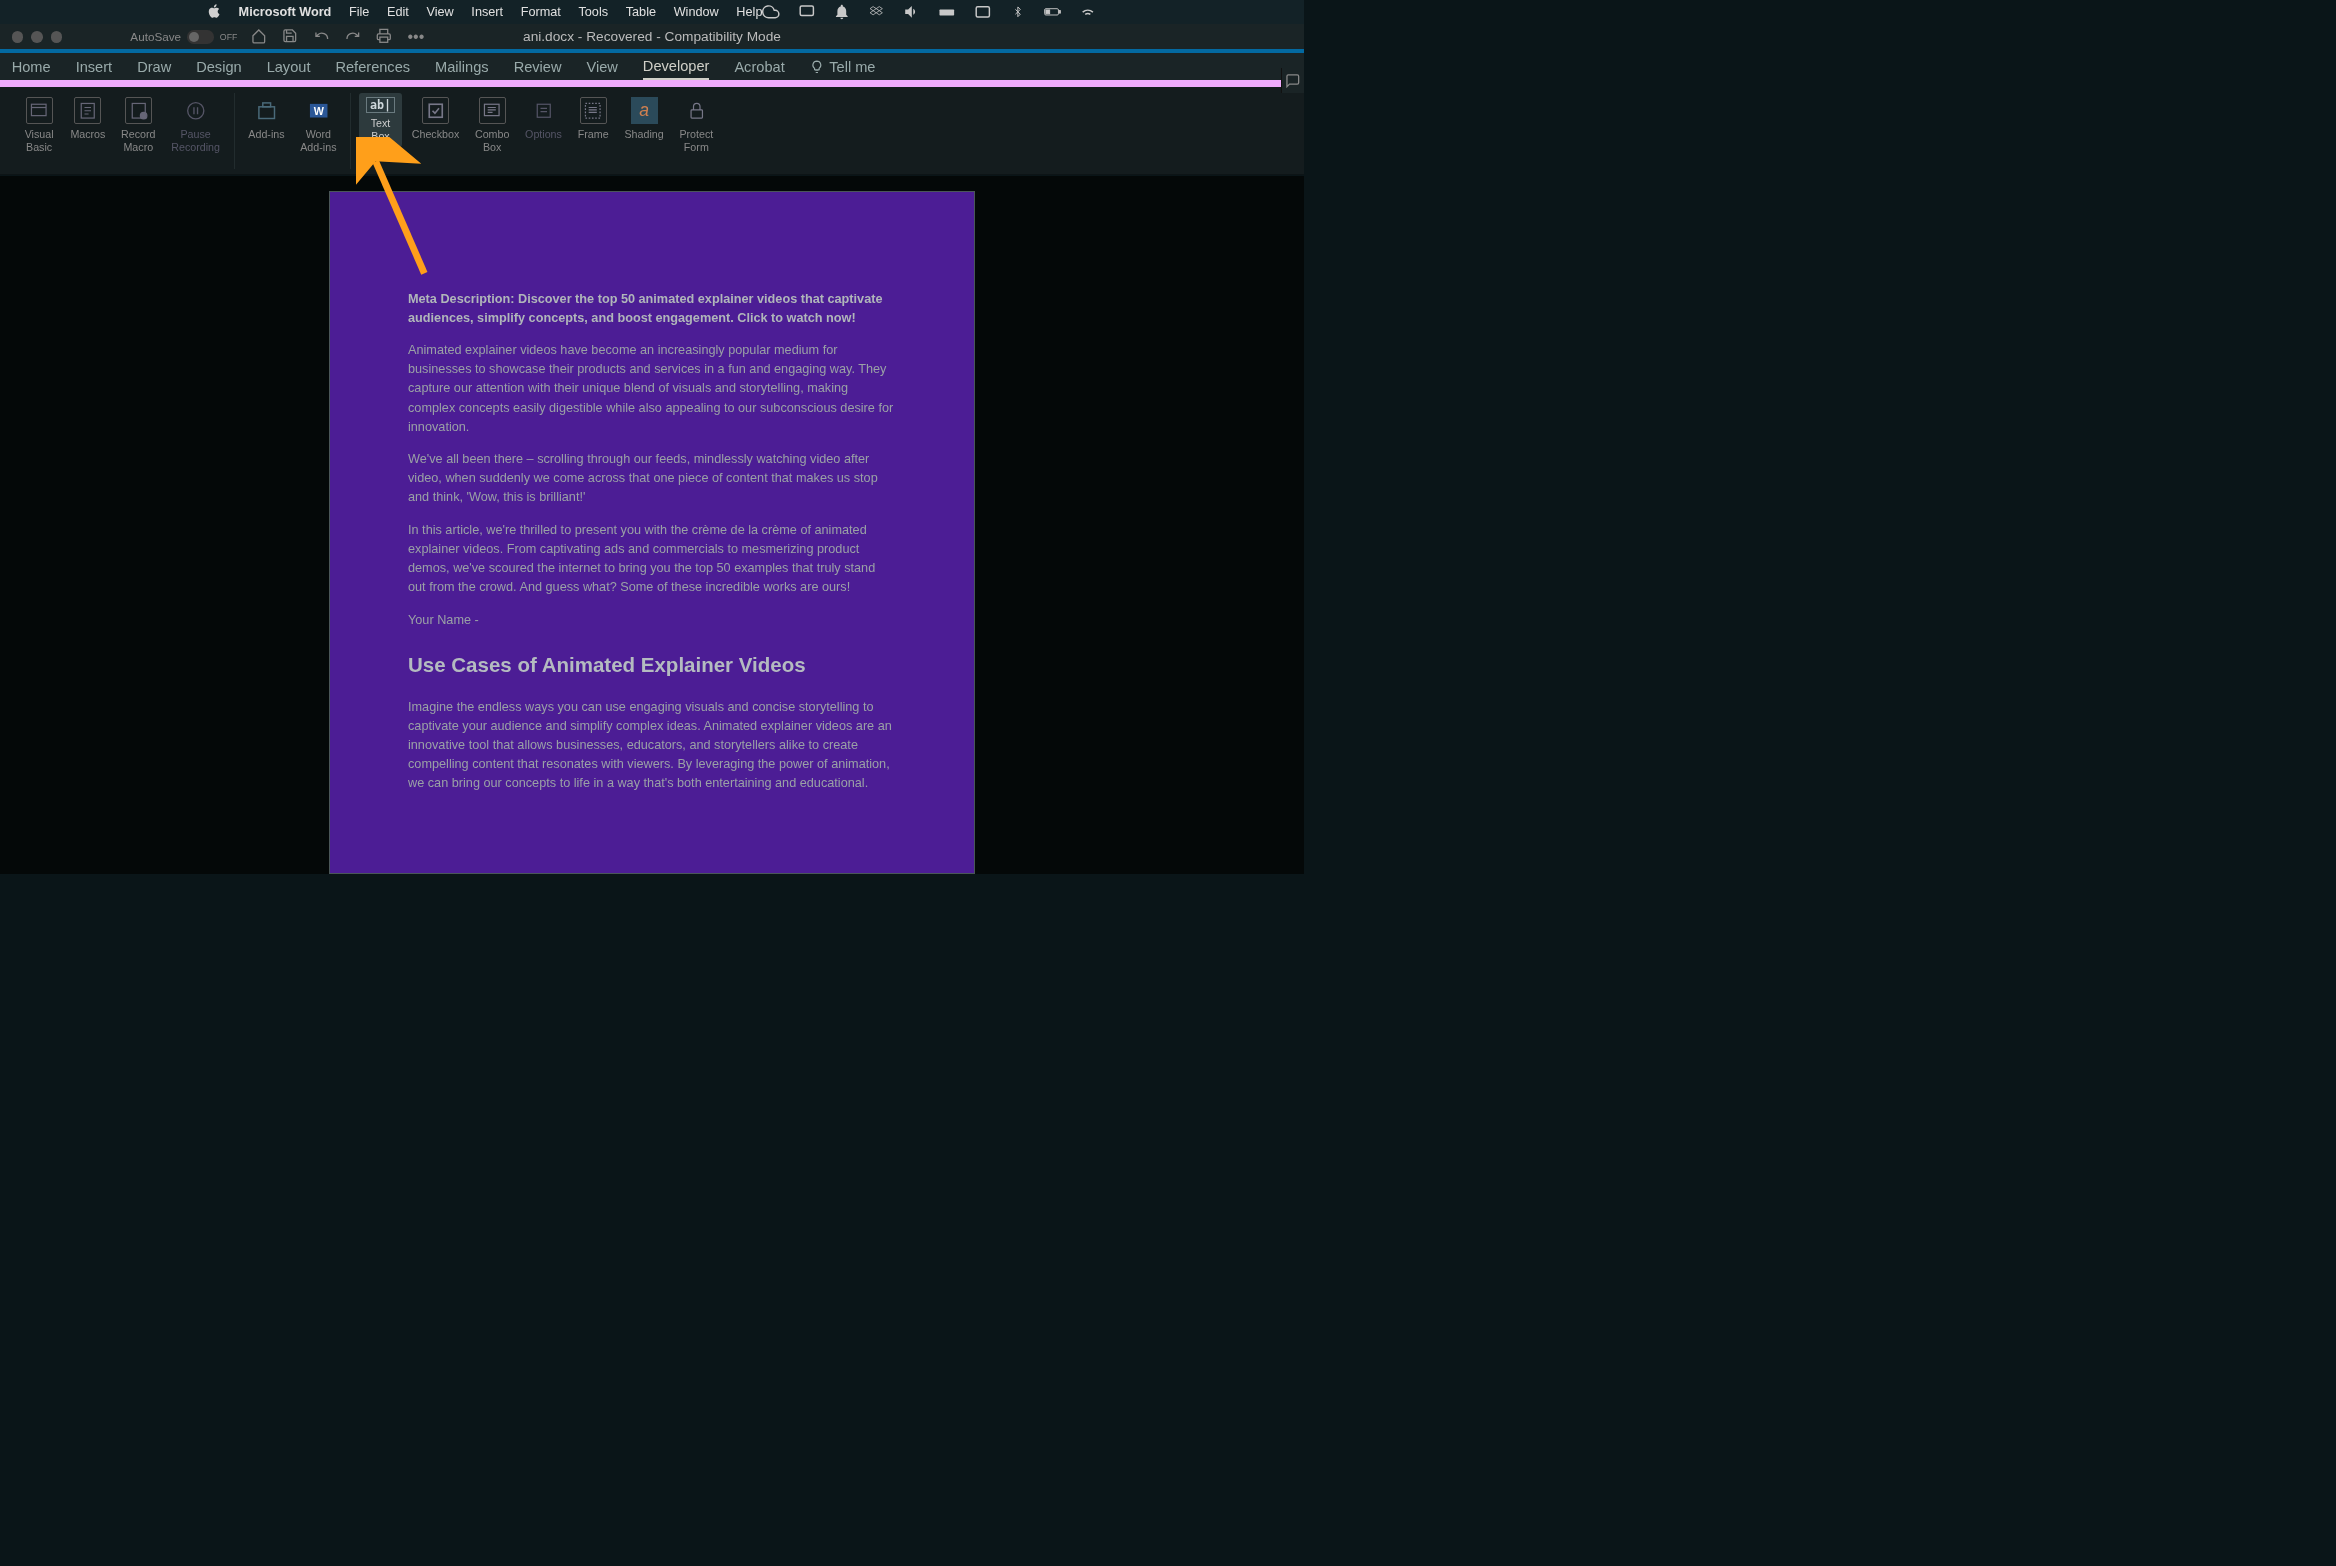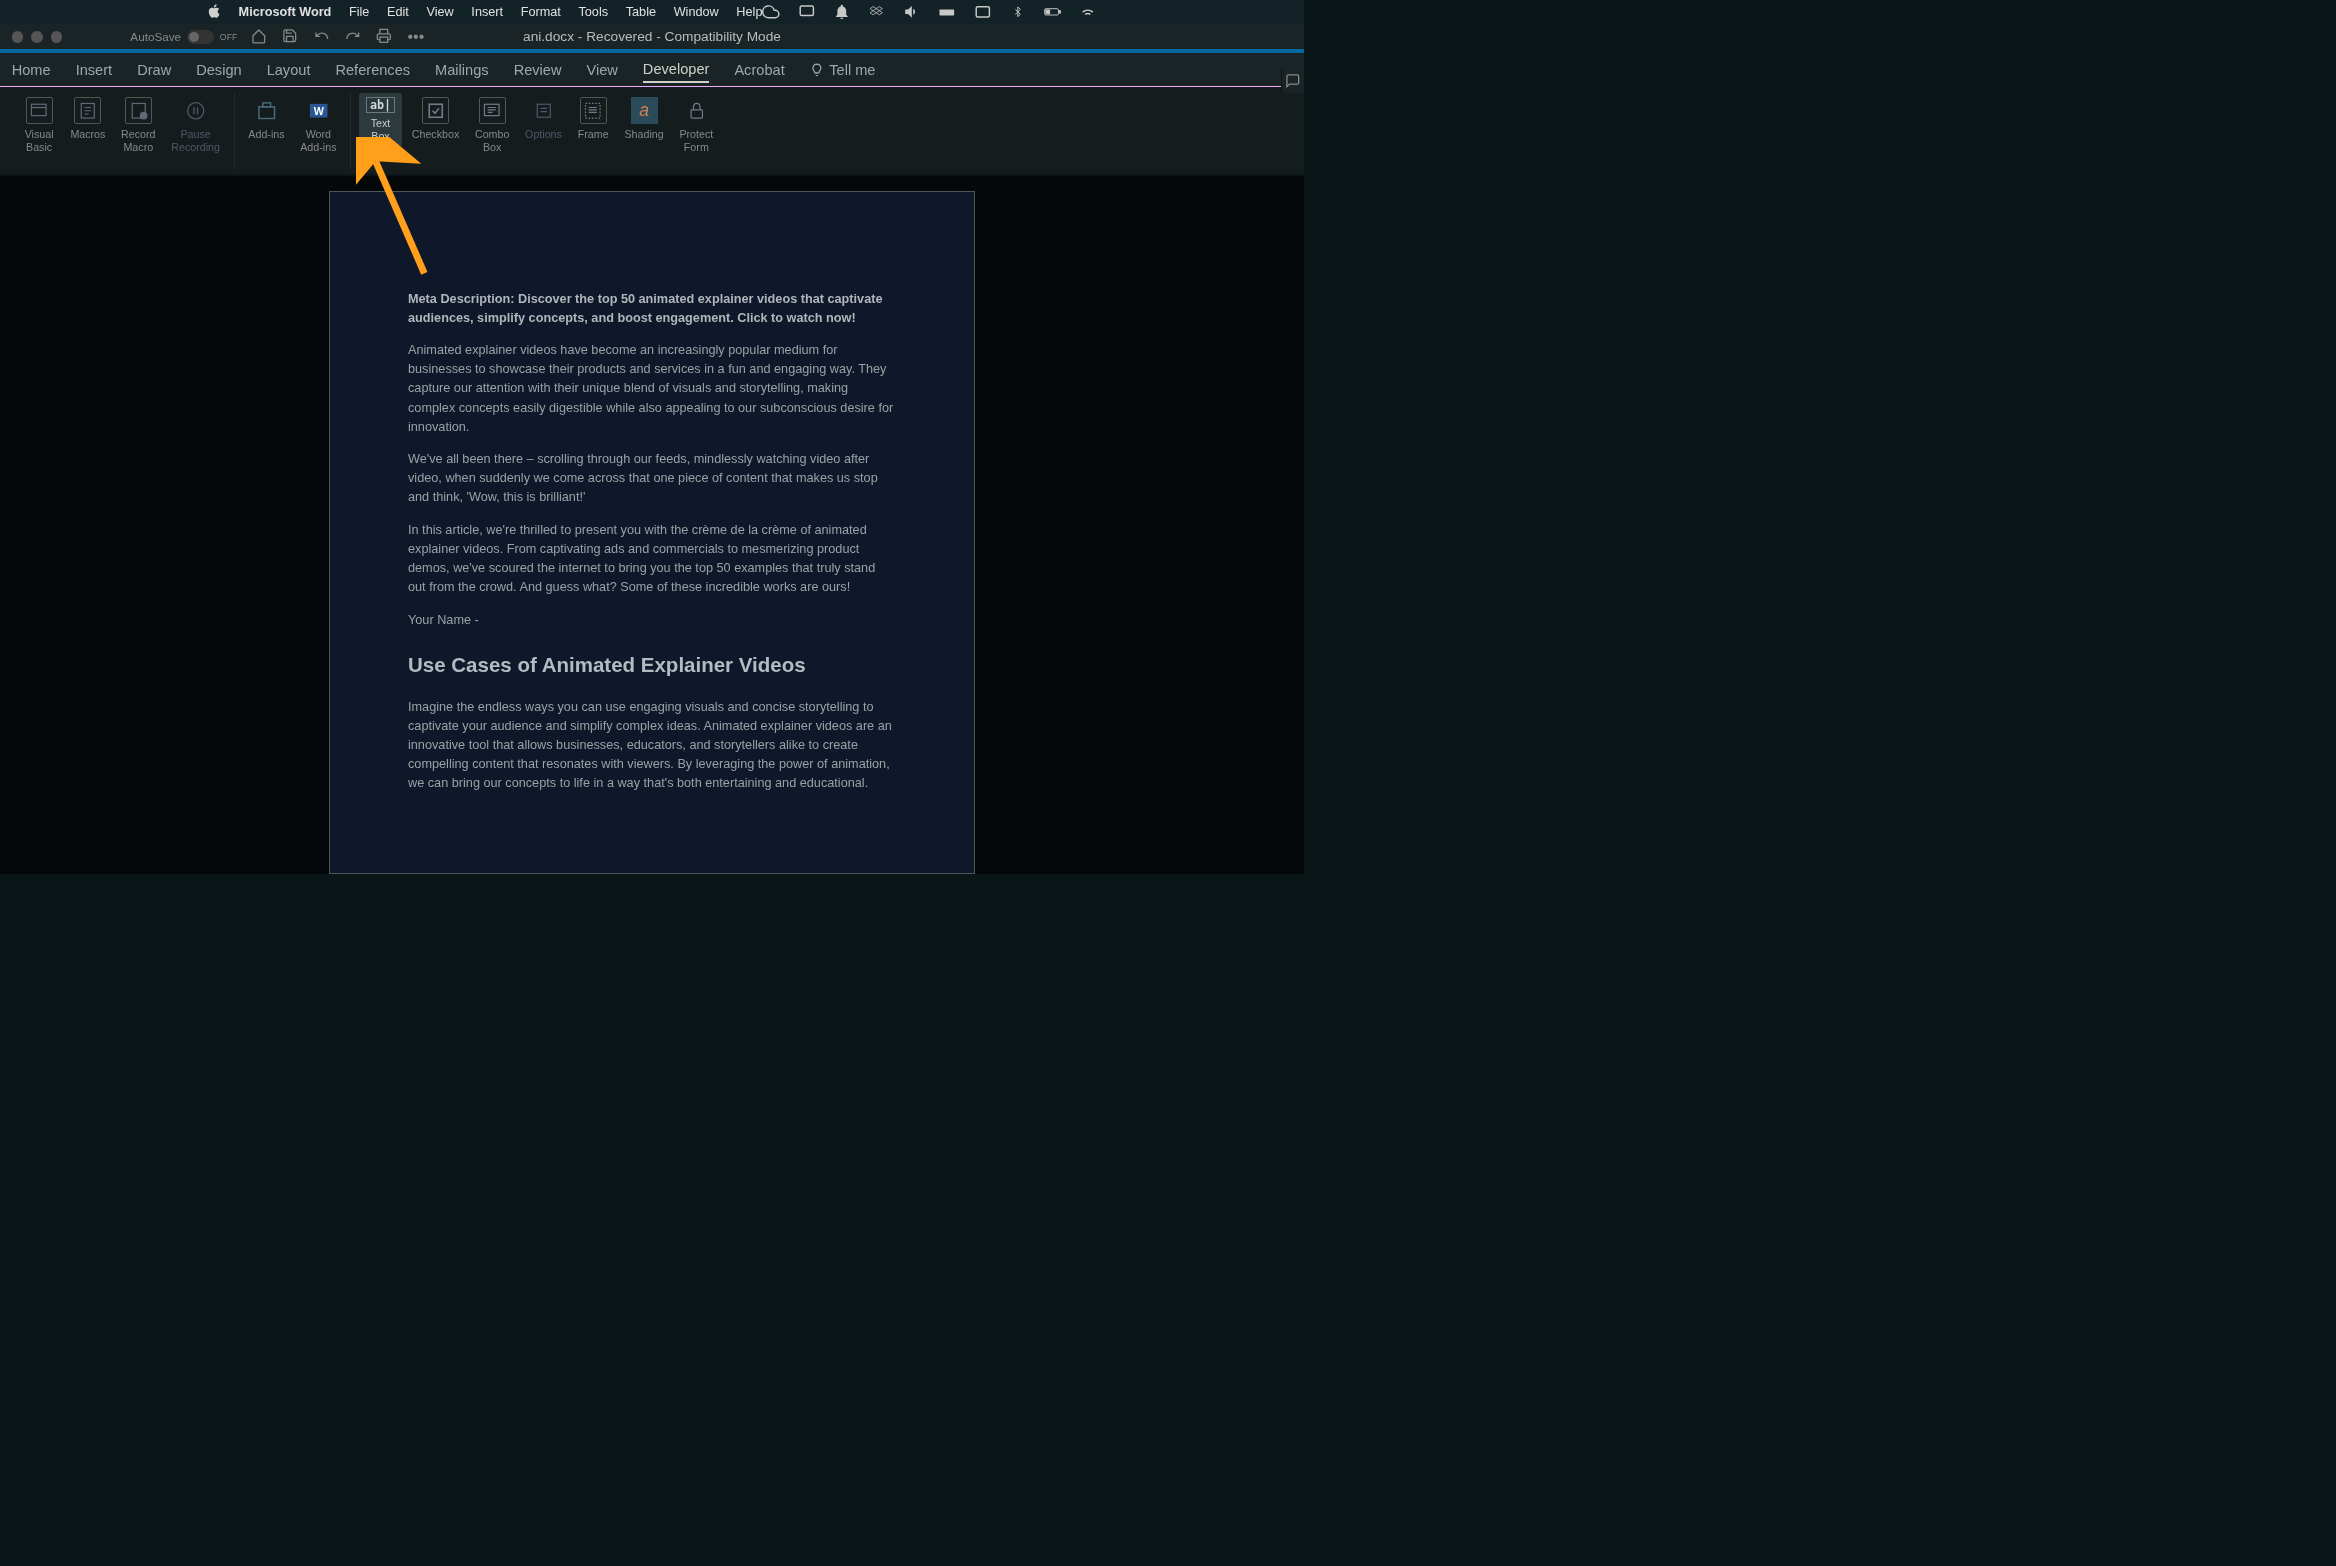--- a/index.html
+++ b/index.html
@@ -68,21 +68,21 @@
   
   .ribbon-tabs {
     height: 34px;
     background: #1a2426;
     display: flex;
     align-items: center;
     padding: 0 11.7px;
     gap: 25px;
     font-size: 14.6px;
     color: #9aa;
-    border-bottom: 1px solid #f0abfc;
+    border-bottom: 7px solid #f0abfc;
   }
   .ribbon-tabs .tab { cursor: pointer; padding: 3.9px 0; }
   .ribbon-tabs .tab.active { color: #d0d0c8; border-bottom: 2px solid #d0d0c8; }
   .tellme { display:flex; align-items:center; gap:5.9px; }
   .bulb { width:13.7px; height:13.7px; }
 
   
   .ribbon {
     height: 88px;
     background: #141c1e;
@@ -121,21 +121,21 @@
     position: absolute;
     top: 176px; left: 0; right: 0; bottom: 0;
     background: #040808;
     overflow: hidden;
     display: flex;
     justify-content: center;
   }
   .page {
     margin-top: 14.6px;
     width: 646px;
-    background: #0f172a;
+    background: #4c1d95;
     border: 1px solid #4a5658;
     padding: 98px 78px 39px 78px;
     color: #9aa1a6;
     font-size: 12.7px;
     line-height: 1.5;
   }
   .page p { margin-bottom: 13.7px; }
   .page .meta { font-weight: 600; color: #b0b6ba; }
   .page h2 { font-size: 20.5px; font-weight: 700; color: #b4bbc0; margin: 19.5px 0 17.6px 0; }
   .underline { text-decoration: underline; }

